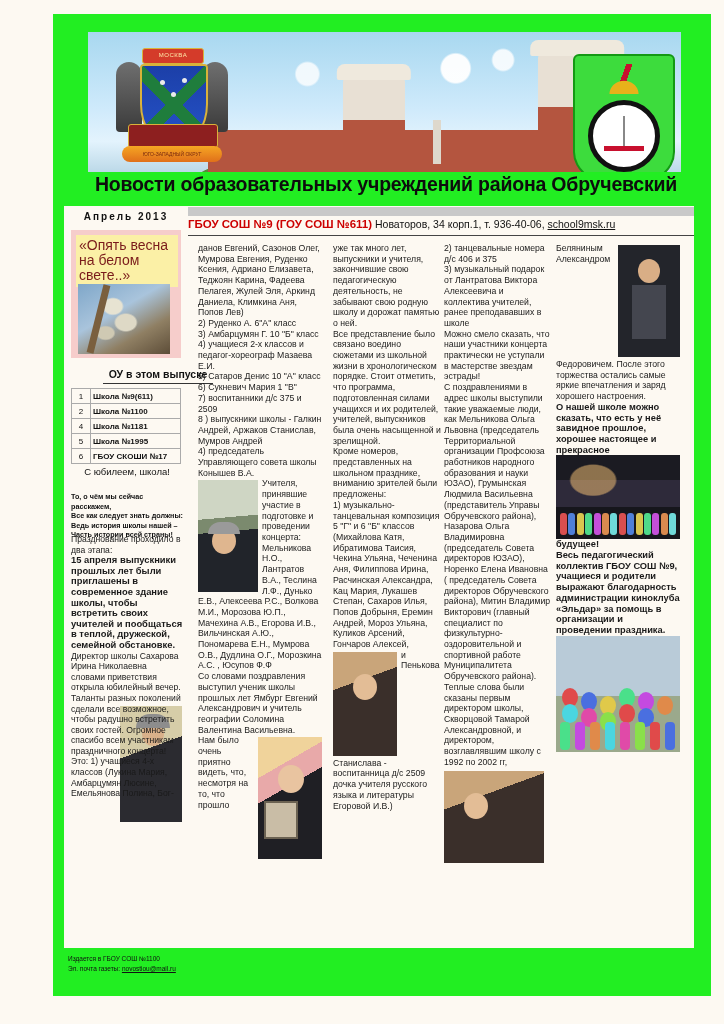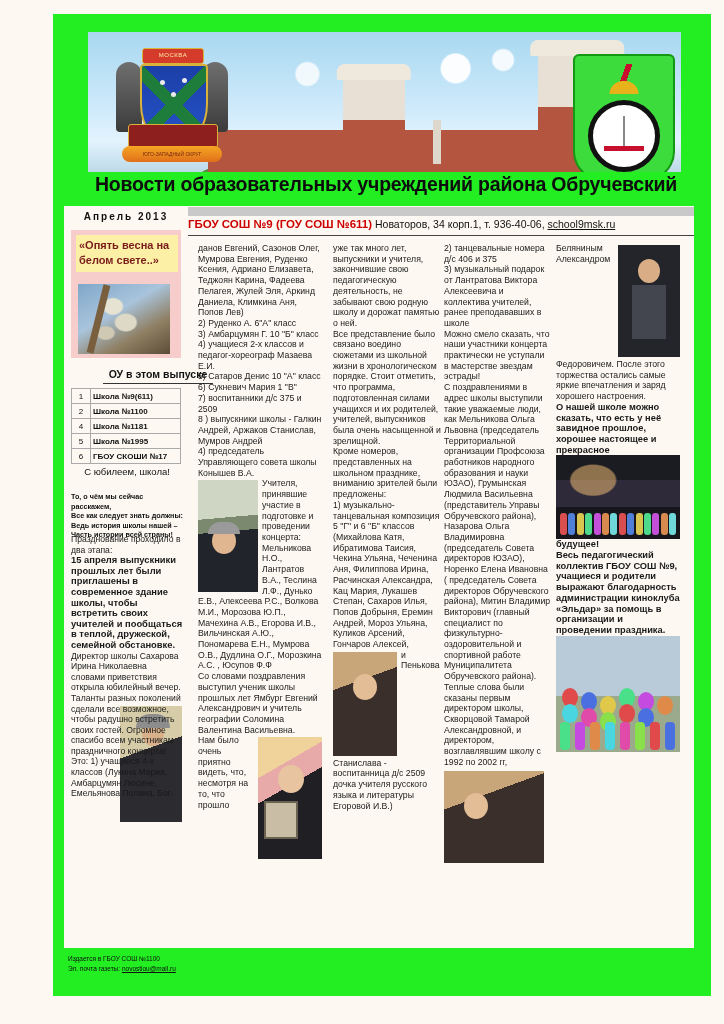--- a/index.html
+++ b/index.html
@@ -247,22 +247,22 @@
     position: absolute;
     left: 55px; top: 230px;
     width: 110px; height: 128px;
     background: #f6cdcb;
     padding: 0;
   }
   .spring-title {
     position: absolute;
     left: 60px; top: 235px;
     width: 102px;
-    font-size: 11px;
-    font-weight: bold;
+    font-size: 14px;
+    font-weight: normal;
     color: #7a1b1b;
     line-height: 15px;
     background: #fbf0a6;
     padding: 3px 3px 4px 3px;
     box-sizing: border-box;
   }
   .spring-photo {
     position: absolute;
     left: 62px; top: 284px;
     width: 92px; height: 70px;

